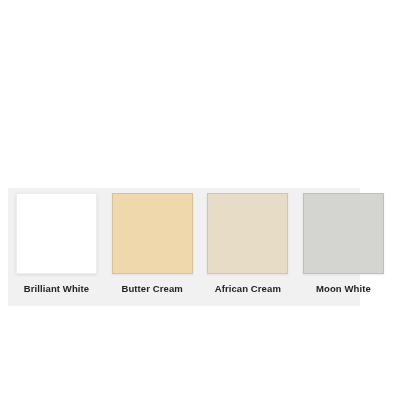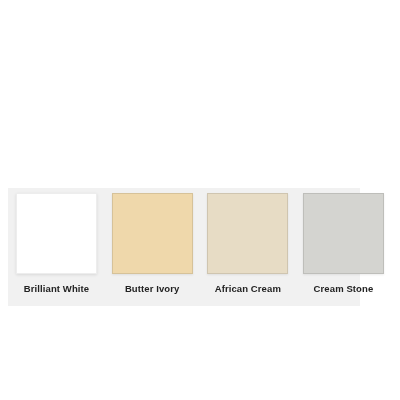--- a/index.html
+++ b/index.html
@@ -90,30 +90,30 @@
 
     <div id="swatch-row">
 
       <div class="swatch-cell">
         <div class="swatch-chip is-white" style="background-color: rgb(255, 255, 255);"></div>
         <div class="swatch-label">Brilliant White</div>
       </div>
 
       <div class="swatch-cell">
         <div class="swatch-chip" style="background-color: rgb(239, 216, 171);"></div>
-        <div class="swatch-label">Butter Ivory</div>
+        <div class="swatch-label">Butter Cream</div>
       </div>
 
       <div class="swatch-cell">
         <div class="swatch-chip" style="background-color: rgb(231, 220, 197);"></div>
         <div class="swatch-label">African Cream</div>
       </div>
 
       <div class="swatch-cell">
         <div class="swatch-chip" style="background-color: rgb(212, 212, 208);"></div>
-        <div class="swatch-label">Cream Stone</div>
+        <div class="swatch-label">Moon White</div>
       </div>
 
     </div>
 
   </div>
 
 </div>
 
 </body></html>

